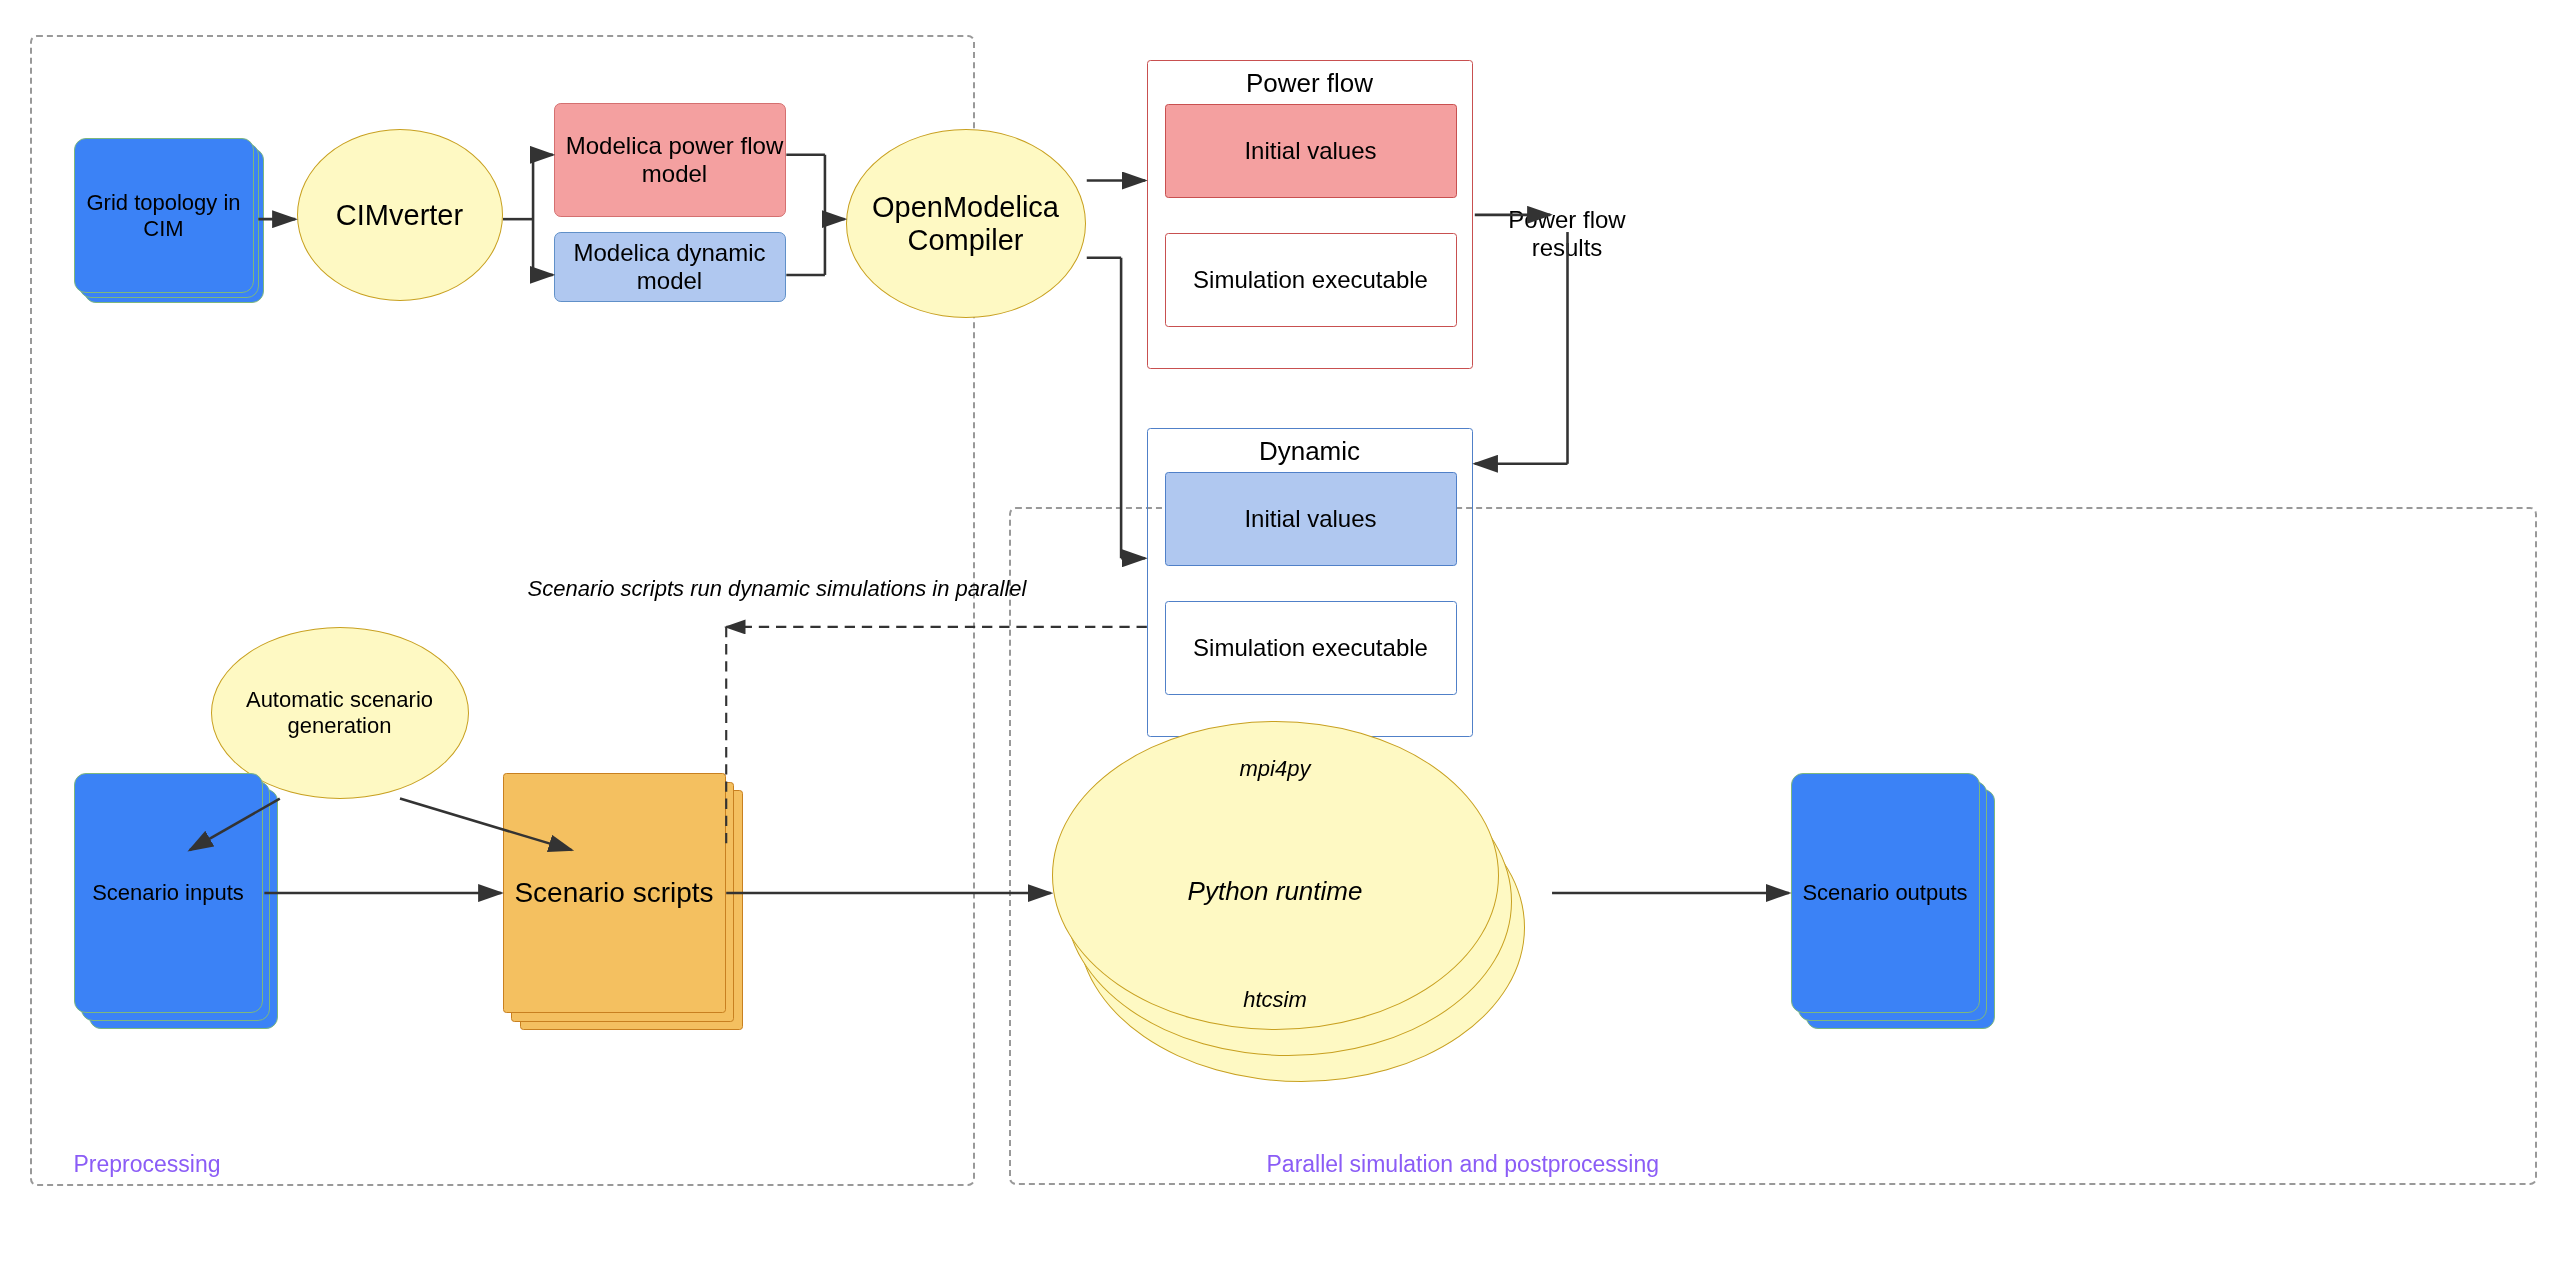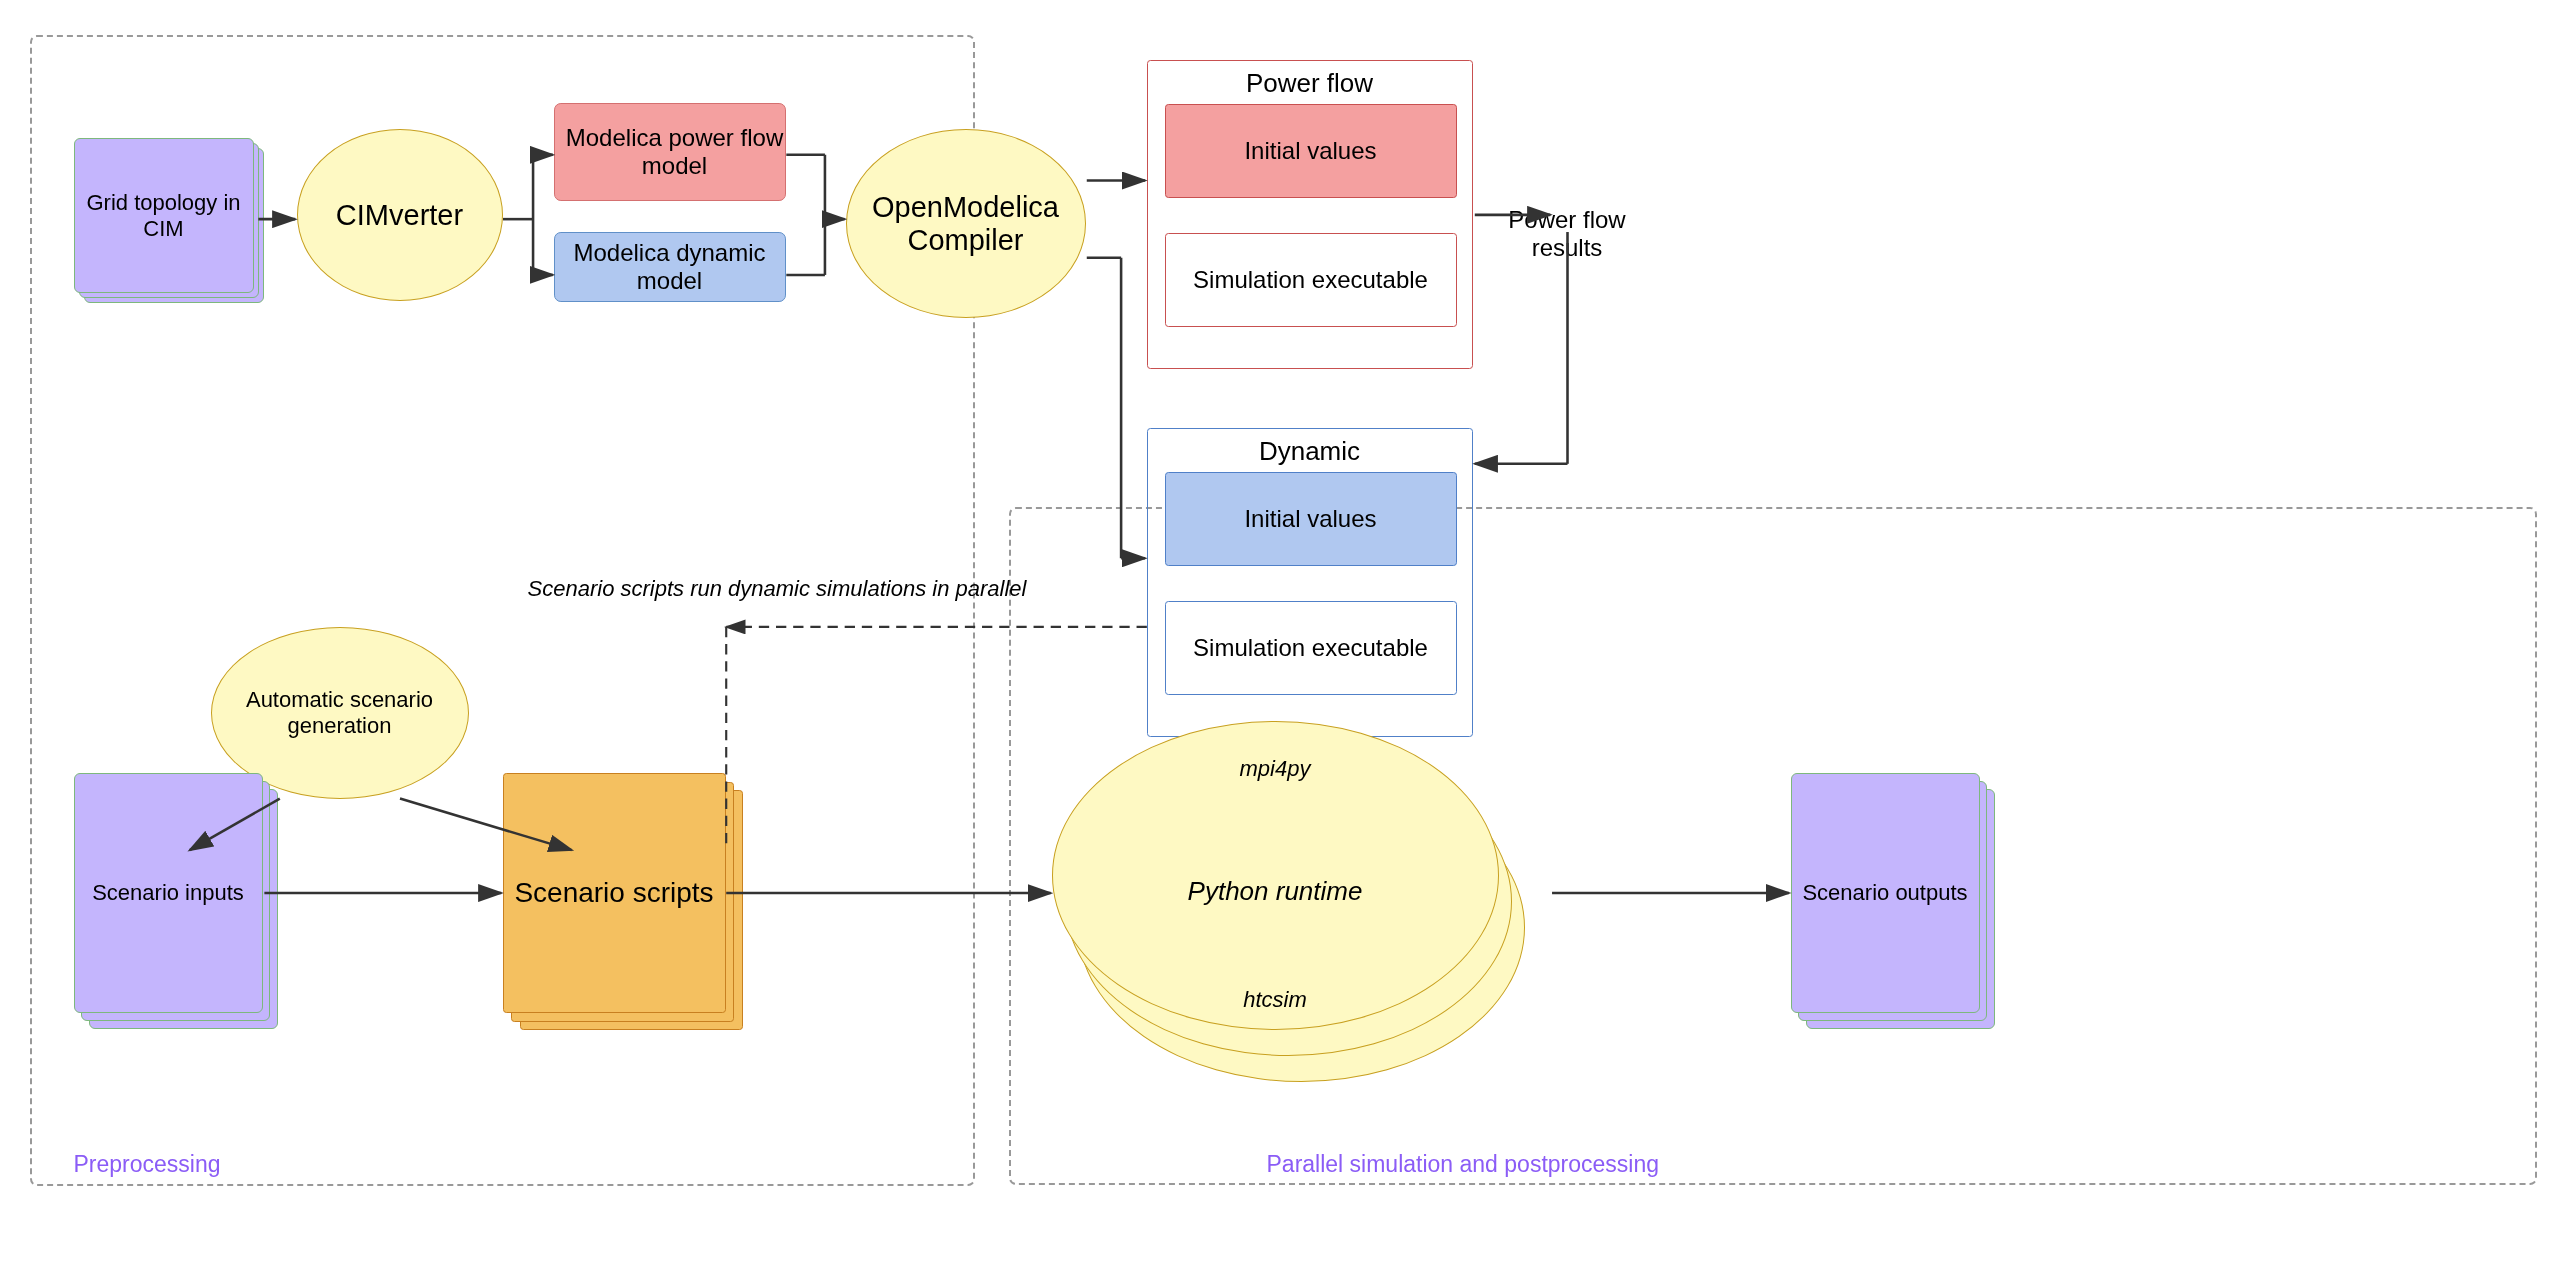--- a/index.html
+++ b/index.html
@@ -42,22 +42,22 @@
       font-weight: normal;
       color: #8b5cf6;
     }
     
     .green-box-stack {
       position: absolute;
     }
     .green-box {
       position: absolute;
       border: 1.7px solid #7db87d;
-      background: #c4b5fd;
-      border-radius: 6px;
+      background: #3b82f6;
+      border-radius: 12px;
     }
     
     .yellow-ellipse {
       position: absolute;
       border: 1.7px solid #c8a020;
       background: #fef9c3;
       border-radius: 50%;
       display: flex;
       align-items: center;
       justify-content: center;
@@ -178,21 +178,21 @@
     <div class="green-box" style="left: 5.2px; top: 5.2px; width: 180px; height: 155px;"></div>
     <div class="green-box" style="left: 0px; top: 0px; width: 180px; height: 155px; display: flex; align-items: center; justify-content: center; text-align: center; font-size: 22px;">
       <span>Grid topology in CIM</span>
     </div>
   </div>
 
   <div class="yellow-ellipse" style="left: 275px; top: 103px; width: 206px; height: 172px;">
     <span>CIMverter</span>
   </div>
 
-  <div class="pink-box" style="left: 532px; top: 77px; width: 232px; height: 98px; padding-left: 10px;">
+  <div class="pink-box" style="left: 532px; top: 77px; width: 232px; height: 114px; padding-left: 10px;">
     <span>Modelica power flow model</span>
   </div>
 
   <div class="blue-box" style="left: 532px; top: 206px; width: 232px; height: 70px;">
     <span>Modelica dynamic model</span>
   </div>
 
   <div class="yellow-ellipse" style="left: 824px; top: 103px; width: 240px; height: 189px;">
     <span>OpenModelica Compiler</span>
   </div>

